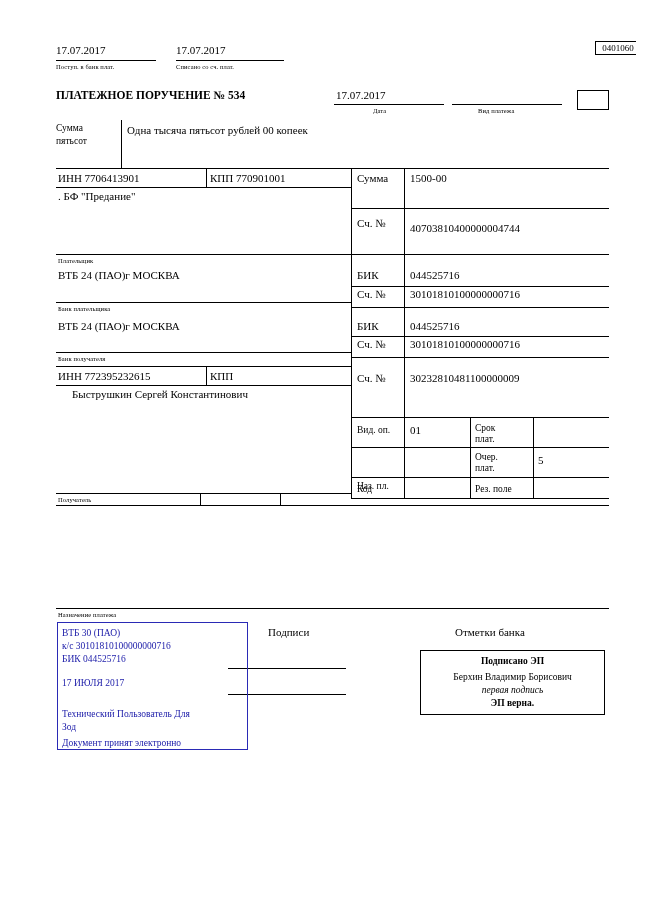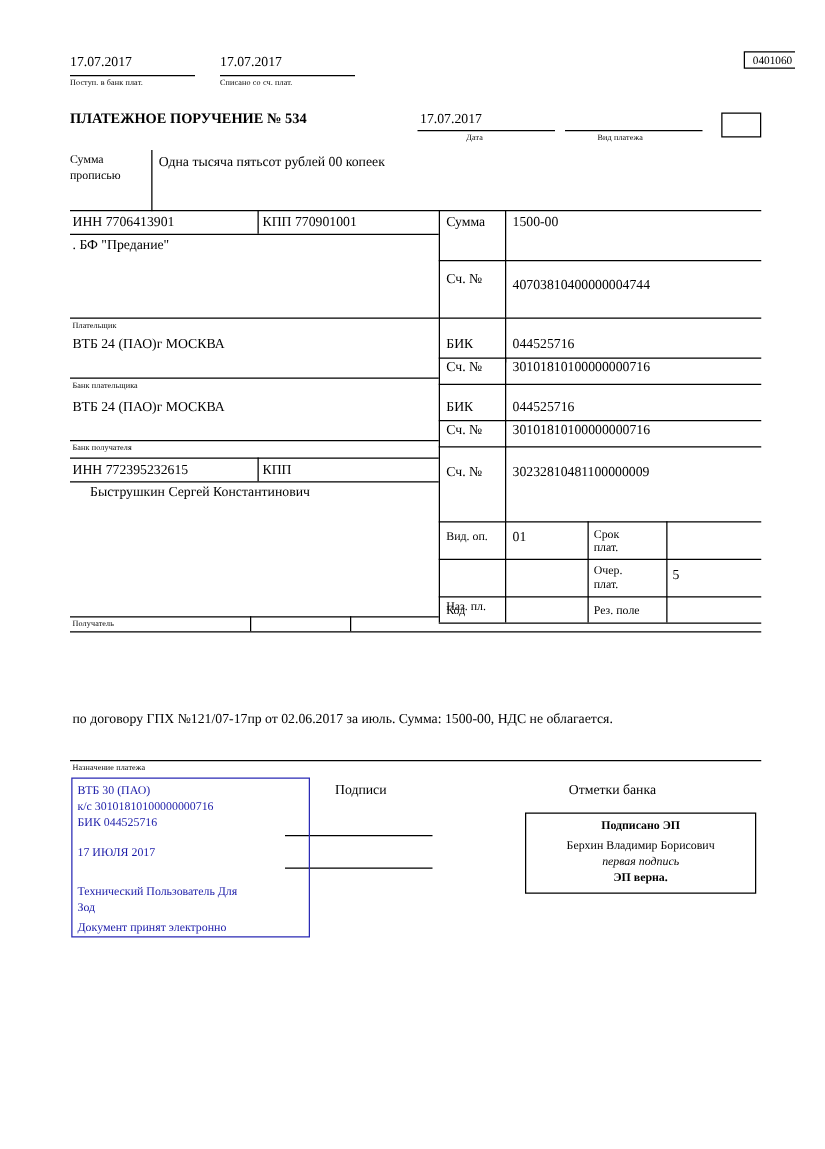--- a/index.html
+++ b/index.html
@@ -67,21 +67,21 @@
 
   <div class="abs txt" style="left:336px; top:89px;">17.07.2017</div>
   <div class="abs" style="left:334px; top:104px; width:110px; border-bottom:1px solid #000;"></div>
   <div class="abs lbl-small" style="left:373px; top:107px;">Дата</div>
 
   <div class="abs" style="left:452px; top:104px; width:110px; border-bottom:1px solid #000;"></div>
   <div class="abs lbl-small" style="left:478px; top:107px;">Вид платежа</div>
   <div class="abs box" style="left:577px; top:90px; width:32px; height:20px;"></div>
 
   <div class="abs txt-sm" style="left:56px; top:123px;">Сумма</div>
-  <div class="abs txt-sm" style="left:56px; top:136px;">прописью</div>
+  <div class="abs txt-sm" style="left:56px; top:136px;">пятьсот</div>
   <div class="abs" style="left:121px; top:120px; height:49px; border-left:1px solid #000;"></div>
   <div class="abs txt" style="left:127px; top:124px;">Одна тысяча пятьсот рублей 00 копеек</div>
   <div class="abs" style="left:56px; top:168px; width:553px; border-top:1px solid #000;"></div>
 
   <div class="abs txt" style="left:58px; top:172px;">
     <span>ИНН</span>
     <span>7706413901</span>
   </div>
   <div class="abs" style="left:206px; top:168px; height:19px; border-left:1px solid #000;"></div>
   <div class="abs txt" style="left:210px; top:172px;">
@@ -176,21 +176,20 @@
   <div class="abs txt" style="left:538px; top:483px;"></div>
   <div class="abs" style="left:351px; top:498px; width:258px; border-top:1px solid #000;"></div>
 
   <div class="abs" style="left:56px; top:493px; width:295px; border-top:1px solid #000;"></div>
   <div class="abs lbl-small" style="left:58px; top:496px;">Получатель</div>
 
   <div class="abs" style="left:200px; top:493px; height:12px; border-left:1px solid #000;"></div>
   <div class="abs" style="left:280px; top:493px; height:12px; border-left:1px solid #000;"></div>
   <div class="abs" style="left:56px; top:505px; width:553px; border-top:1px solid #000;"></div>
 
-  <div class="abs txt" style="left:58px; top:569px; width:552px;">по договору ГПХ №121/07-17пр от 02.06.2017 за июль. Сумма: 1500-00, НДС не облагается.</div>
 
   <div class="abs" style="left:56px; top:608px; width:553px; border-top:1px solid #000;"></div>
   <div class="abs lbl-small" style="left:58px; top:611px;">Назначение платежа</div>
 
   <div class="abs txt" style="left:268px; top:626px;">Подписи</div>
   <div class="abs txt" style="left:455px; top:626px;">Отметки банка</div>
 
   <div class="abs" style="left:228px; top:668px; width:118px; border-top:1px solid #000;"></div>
   <div class="abs" style="left:228px; top:694px; width:118px; border-top:1px solid #000;"></div>
 

